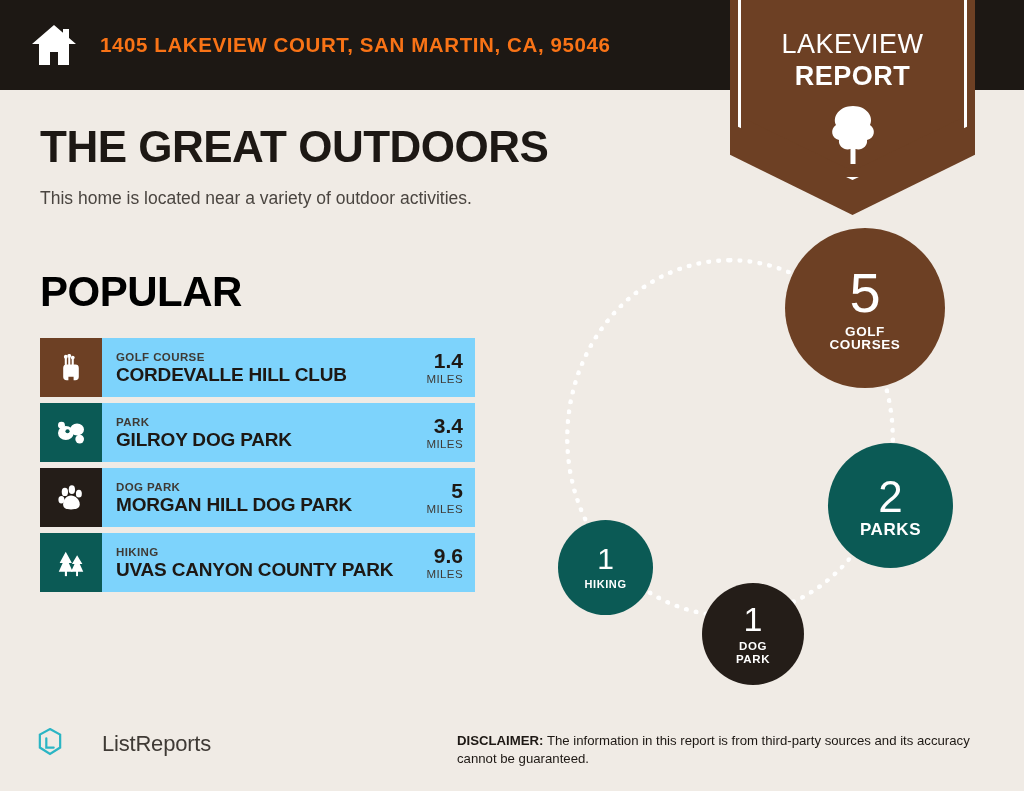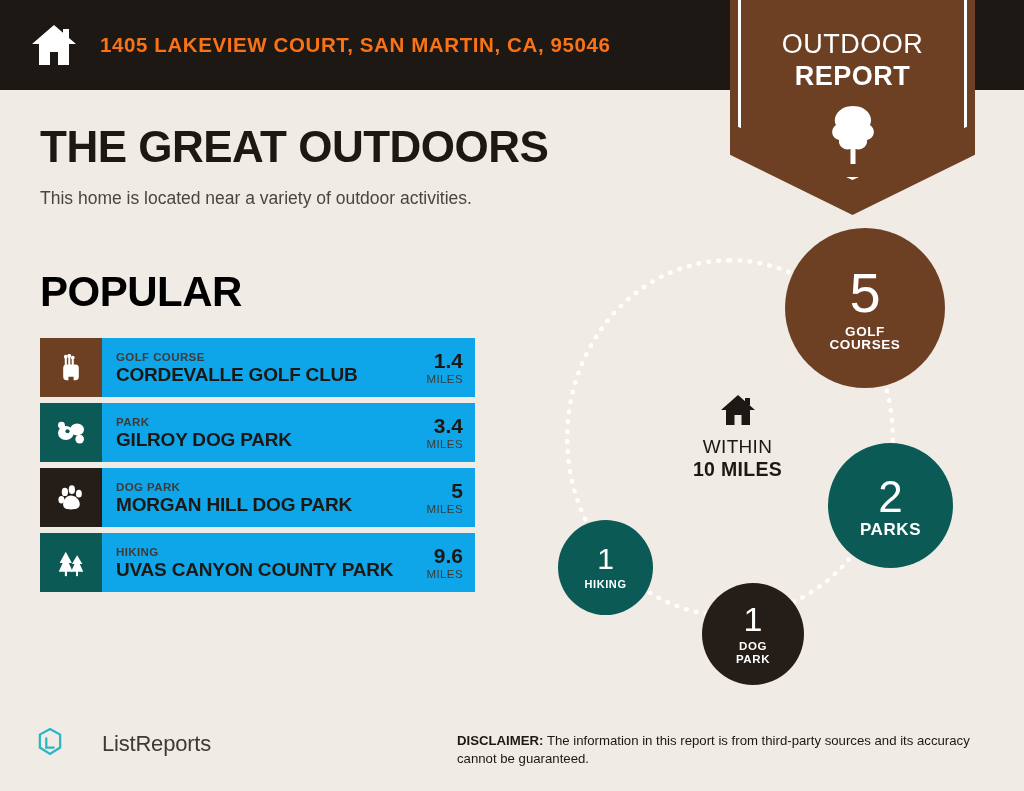--- a/index.html
+++ b/index.html
@@ -136,21 +136,21 @@
   
   .list {
     position: absolute;
     top: 338px;
     left: 40px;
     width: 435px;
   }
   .list-item {
     display: flex;
     align-items: stretch;
-    background: #0ea5e9;
+    background: #7dd3fc;
     height: 59px;
     margin-bottom: 6px;
   }
   .li-icon {
     width: 62px;
     flex: none;
     display: flex;
     align-items: center;
     justify-content: center;
   }
@@ -324,21 +324,21 @@
       <rect x="33" y="6" width="6" height="9" fill="#ffffff"></rect>
     </svg>
   </span>
   <span class="header-address">1405 LAKEVIEW COURT, SAN MARTIN, CA, 95046</span>
 </div>
 
 <div class="badge">
   <div class="badge-shape"></div>
   <div class="badge-inner-line"></div>
   <div class="badge-text">
-    <div class="badge-line1">OUTDOOR</div>
+    <div class="badge-line1">LAKEVIEW</div>
     <div class="badge-line2">REPORT</div>
   </div>
   <div class="badge-tree">
     <svg viewBox="0 0 54 60" width="54" height="60" aria-hidden="true">
       <path d="M27 2 C13 2 6 13 10 21 C4 25 5 34 13 36 C12 43 20 48 27 44 C34 48 42 43 41 36 C49 34 50 25 44 21 C48 13 41 2 27 2 Z" fill="#ffffff"></path>
       <rect x="24.5" y="40" width="5" height="20" fill="#ffffff"></rect>
     </svg>
   </div>
 </div>
 
@@ -354,21 +354,21 @@
         <path d="M9 3 L9 12 M13 2 L13 12 M17 4 L17 12" stroke="#ffffff" stroke-width="2.4" fill="none" stroke-linecap="round"></path>
         <circle cx="9" cy="3" r="2.2" fill="#ffffff"></circle>
         <circle cx="13" cy="2" r="2.2" fill="#ffffff"></circle>
         <circle cx="17" cy="4" r="2.2" fill="#ffffff"></circle>
         <path d="M6 12 h14 a4 4 0 0 1 4 4 v10 a4 4 0 0 1 -4 4 h-2 v-4 h-6 v4 h-2 a4 4 0 0 1 -4 -4 v-10 a4 4 0 0 1 4 -4 z" fill="#ffffff"></path>
       </svg>
     </div>
     <div class="li-body">
       <div class="li-text">
         <div class="li-cat">GOLF COURSE</div>
-        <div class="li-name">CORDEVALLE GOLF CLUB</div>
+        <div class="li-name">CORDEVALLE HILL CLUB</div>
       </div>
       <div class="li-dist">
         <div class="li-num">1.4</div>
         <div class="li-unit">MILES</div>
       </div>
     </div>
   </div>
 
   <div class="list-item">
     <div class="li-icon teal">
@@ -459,30 +459,20 @@
       <div>DOG</div>
       <div>PARK</div>
     </div>
   </div>
 
   <div class="bubble bubble-hiking">
     <div class="b-num">1</div>
     <div class="b-label">HIKING</div>
   </div>
 
-  <div class="center-block">
-    <div class="center-home">
-      <svg viewBox="0 0 38 34" width="38" height="34" aria-hidden="true">
-        <path d="M19 2 L36 17 L31 17 L31 32 L22.5 32 L22.5 22 L15.5 22 L15.5 32 L7 32 L7 17 L2 17 Z" fill="#1d1814"></path>
-        <rect x="26" y="5" width="5" height="7" fill="#1d1814"></rect>
-      </svg>
-    </div>
-    <div class="center-l1">WITHIN</div>
-    <div class="center-l2">10 MILES</div>
-  </div>
 </div>
 
 <div class="footer-logo">
   <span>
     <svg viewBox="0 0 26 30" width="24" height="28" aria-hidden="true">
       <path d="M13 1 L24 7 L24 21 L13 28 L2 21 L2 7 Z" fill="none" stroke="#2bb5c4" stroke-width="2.4"></path>
       <path d="M9 11 L9 21 L17 21" fill="none" stroke="#2bb5c4" stroke-width="2.4" stroke-linecap="round"></path>
     </svg>
   </span>
   <span class="footer-logo-text">ListReports</span>

